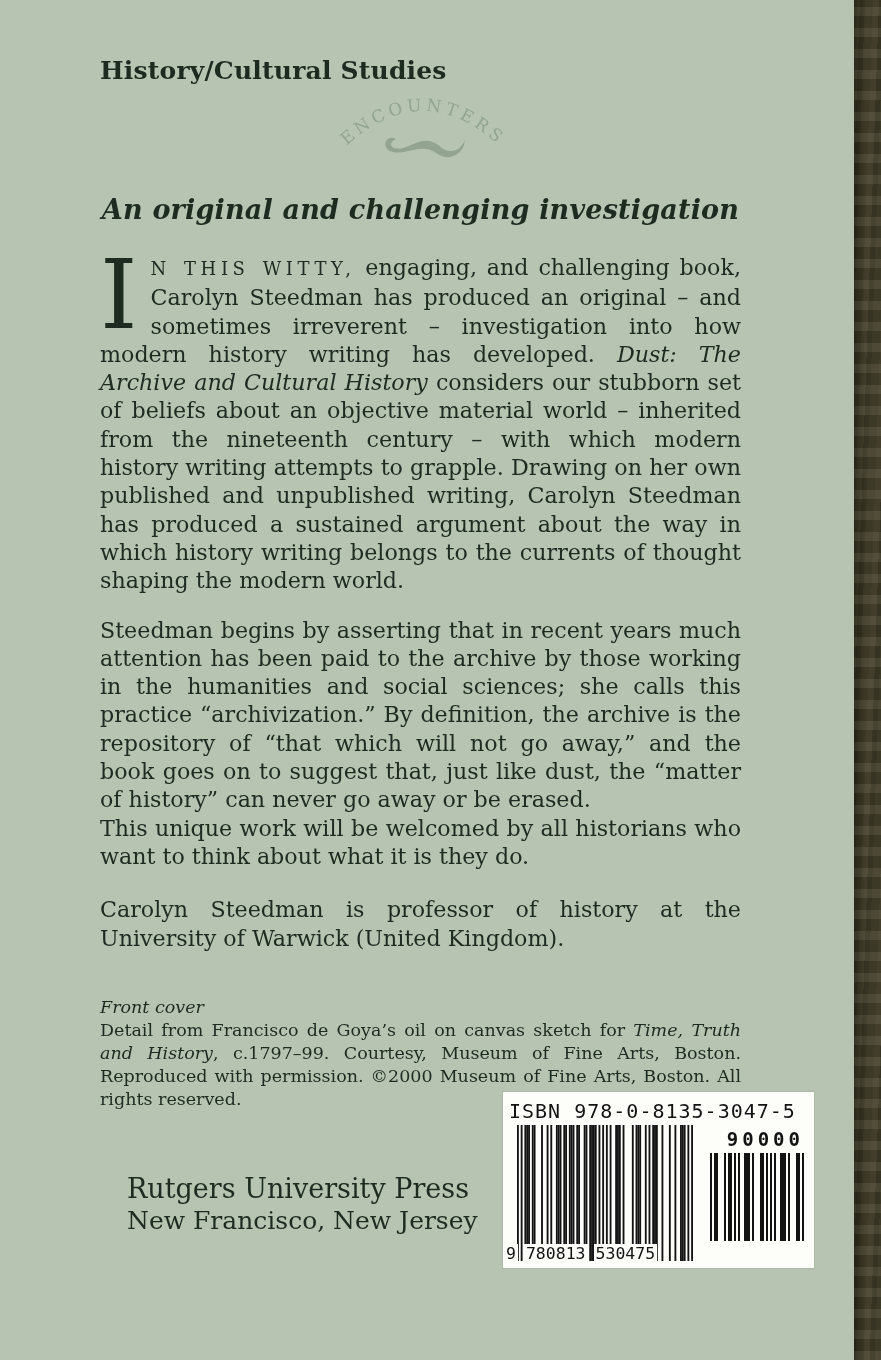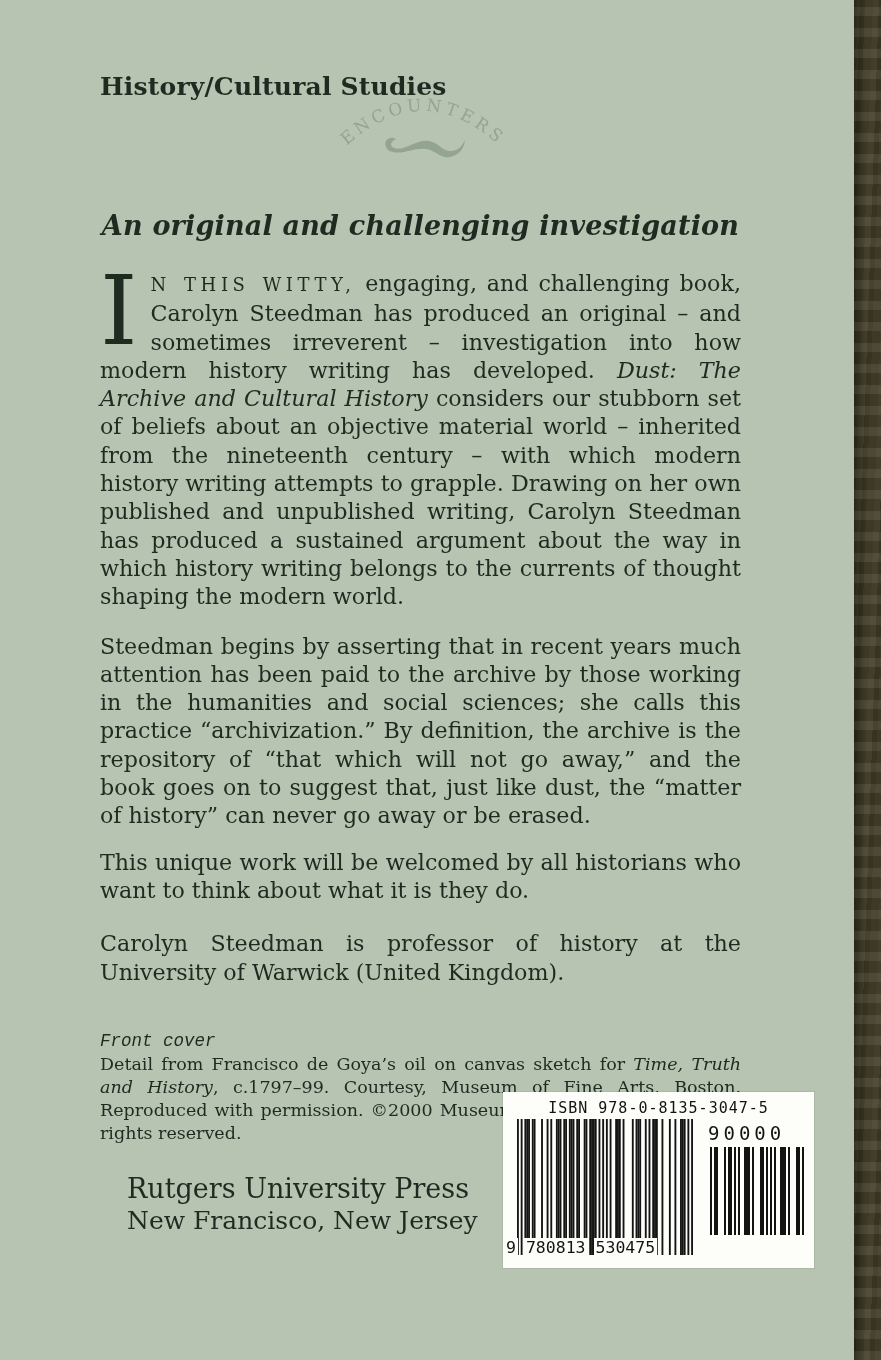--- a/index.html
+++ b/index.html
@@ -5,21 +5,21 @@
   html,body{margin:0;padding:0;background:#888;}
   .cover{
     position:relative;
     width:881px;height:1360px;
     background:#b6c4b1;
     overflow:hidden;
     font-family:"DejaVu Serif", serif;
     color:#1e2b21;
   }
   
-  .content{position:absolute;left:100px;top:16px;width:641px;}
+  .content{position:absolute;left:100px;top:0;width:641px;}
   .category{
     margin:56px 0 0 0;
     font-size:25px;font-weight:bold;letter-spacing:0.2px;
   }
   
   .series-mark{position:absolute;left:328px;top:86px;width:190px;height:92px;}
   .series-mark text{
     font-family:"DejaVu Serif", serif;
     font-size:17px;letter-spacing:4px;
     fill:#93a591;
@@ -34,64 +34,64 @@
     letter-spacing:0.2px;
   }
   
   p.body{
     margin:0;
     font-size:22.2px;line-height:28.3px;
     text-align:justify;
   }
   p.p1{margin-top:26px;}
   p.p2{margin-top:21px;}
-  p.p3{margin-top:18px;}
+  p.p3{}
   p.bio{margin-top:25px;}
   .dropcap{
     float:left;
     font-size:95px;line-height:74px;
     padding:5px 13px 0 0;
   }
   .sc{font-size:18px;letter-spacing:4.6px;}
   
   .credit{margin-top:44px;font-size:17.5px;line-height:23px;}
-  .credit-head{font-style:italic;font-family:Liberation Mono, monospace;}
+  .credit-head{font-style:italic;}
   .credit-text{text-align:justify;}
   
   .publisher{position:absolute;left:100px;top:1172px;margin-left:27px;}
   .pub-name{font-size:27px;line-height:33px;}
   .pub-loc{font-size:25px;line-height:31px;}
   
   .barcode-box{
     position:absolute;left:503px;top:1092px;width:311px;height:176px;
     background:#fdfdfa;
     box-shadow:0 0 0 1px rgba(0,0,0,0.06);
     font-family:"DejaVu Sans Mono", monospace;
     color:#131313;
   }
   .isbn-line{
     margin:7px 6px 2px 6px;
-    font-size:15px;letter-spacing:1px;
-    text-align:center;white-space:nowrap;
+    font-size:20px;letter-spacing:1px;
+    text-align:left;white-space:nowrap;
   }
   .bc-row{display:flex;padding:0 10px 0 14px;gap:15px;height:142px;}
   .bc-main-wrap{position:relative;flex:0 0 176px;height:136px;}
   .bc-main{position:absolute;left:0;top:0;right:0;bottom:0;}
   [data-barcode] svg{display:block;width:100%;height:100%;}
   [data-barcode] rect{fill:#131313;}
   .bc-digits{
     position:absolute;left:-13px;bottom:-3px;right:-4px;
     display:flex;gap:6px;align-items:flex-end;
     font-size:16.5px;line-height:20px;
   }
   .bc-digits span{background:#fdfdfa;padding:0 2px;}
   .bc-addon-wrap{flex:1;display:flex;flex-direction:column;padding-top:3px;}
   .addon-code{
-    font-size:19px;letter-spacing:4px;text-align:left;
-    height:22px;line-height:22px;white-space:nowrap;
+    font-size:19px;letter-spacing:4px;text-align:right;
+    height:22px;line-height:22px;white-space:nowrap;font-weight:bold;
   }
   .bc-addon{height:88px;margin-top:3px;}
   
   .spine-edge{
     position:absolute;top:0;right:0;width:27px;height:1360px;
     background:
       repeating-linear-gradient(0deg, rgba(255,255,255,0.05) 0 9px, rgba(0,0,0,0.10) 9px 21px),
       linear-gradient(90deg, rgba(15,13,5,0.45), rgba(0,0,0,0) 45%),
       repeating-linear-gradient(92deg, #4a4530 0 6px, #3d3926 6px 11px, #443f2b 11px 19px),
       #423d29;

